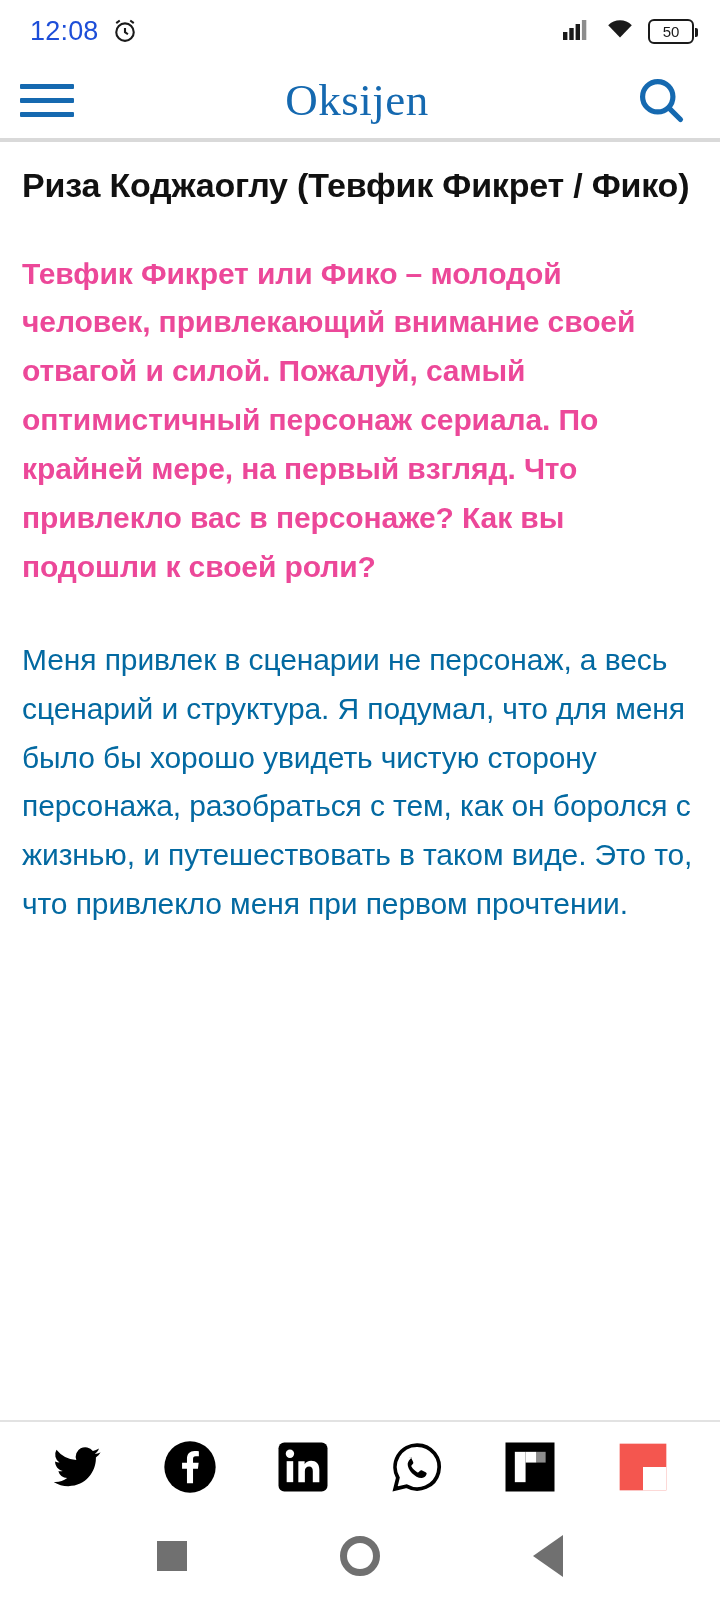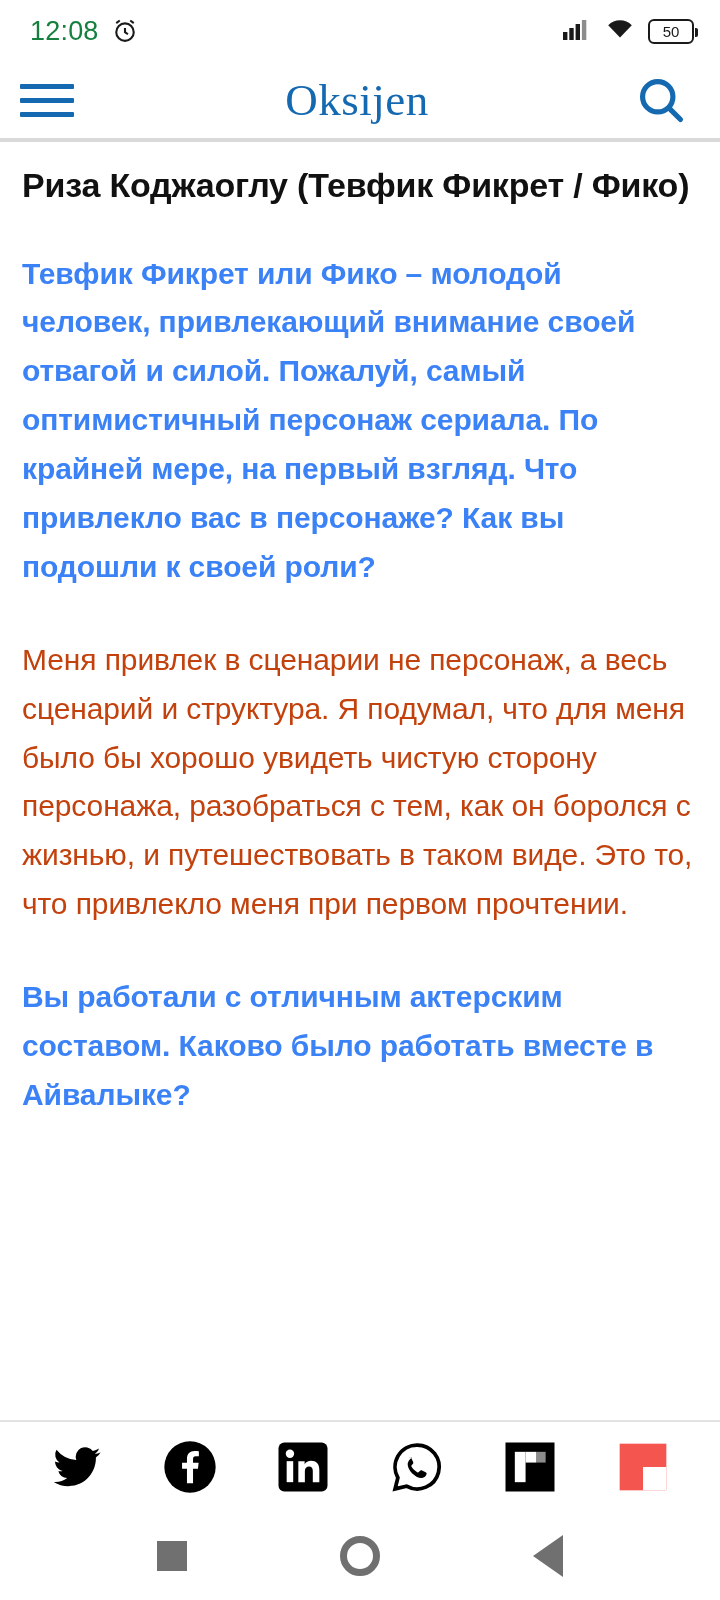--- a/index.html
+++ b/index.html
@@ -29,21 +29,21 @@
     padding: 0 26px 0 30px;
     background: #ffffff;
   }
   .status-left {
     display: flex;
     align-items: center;
     gap: 12px;
   }
   .clock {
     font-size: 27px;
-    color: #15803d;
+    color: #1d4ed8;
     font-weight: 400;
     letter-spacing: 0.2px;
   }
   .alarm-icon svg { display: block; }
   .status-right {
     display: flex;
     align-items: center;
     gap: 13px;
   }
   .battery {
@@ -133,27 +133,27 @@
     font-size: 34px;
     line-height: 1.28;
     font-weight: 700;
     color: #111111;
     letter-spacing: -0.2px;
     margin-bottom: 42px;
   }
   p.para {
     font-size: 30px;
     line-height: 1.63;
-    color: #c2410c;
+    color: #0369a1;
     margin-bottom: 44px;
     letter-spacing: -0.1px;
   }
   p.q {
     font-weight: 700;
-    color: #3b82f6;
+    color: #ec4899;
   }
 
   
   .sharebar {
     flex: 0 0 92px;
     height: 92px;
     background: #ffffff;
     border-top: 2px solid #e2e2e2;
     display: flex;
     align-items: center;
@@ -248,21 +248,20 @@
       </svg>
     </div>
   </div>
 
   <div class="divider"></div>
 
   <div class="article">
     <h1 class="headline">Риза Коджаоглу (Тевфик Фикрет / Фико)</h1>
     <p class="para q">Тевфик Фикрет или Фико – молодой человек, привлекающий внимание своей отвагой и силой. Пожалуй, самый оптимистичный персонаж сериала. По крайней мере, на первый взгляд. Что привлекло вас в персонаже? Как вы подошли к своей роли?</p>
     <p class="para">Меня привлек в сценарии не персонаж, а весь сценарий и структура. Я подумал, что для меня было бы хорошо увидеть чистую сторону персонажа, разобраться с тем, как он боролся с жизнью, и путешествовать в таком виде. Это то, что привлекло меня при первом прочтении.</p>
-    <p class="para q">Вы работали с отличным актерским составом. Каково было работать вместе в Айвалыке?</p>
   </div>
 
   <div class="sharebar">
     <div class="share-icon">
       <svg width="56" height="56" viewBox="0 0 24 24" fill="#000000">
         <path d="M22 5.8c-.7.3-1.5.5-2.4.6.9-.5 1.5-1.3 1.8-2.3-.8.5-1.7.8-2.6 1A4.1 4.1 0 0 0 11.7 9 11.7 11.7 0 0 1 3.2 4.6a4.1 4.1 0 0 0 1.3 5.5c-.7 0-1.3-.2-1.9-.5 0 2 1.4 3.7 3.3 4.1-.6.2-1.2.2-1.9.1a4.1 4.1 0 0 0 3.8 2.9A8.3 8.3 0 0 1 2 18.4a11.7 11.7 0 0 0 6.3 1.8c7.6 0 11.8-6.3 11.8-11.8v-.5c.8-.6 1.5-1.3 2-2.1z"></path>
       </svg>
     </div>
     <div class="share-icon">
       <svg width="56" height="56" viewBox="0 0 24 24">

